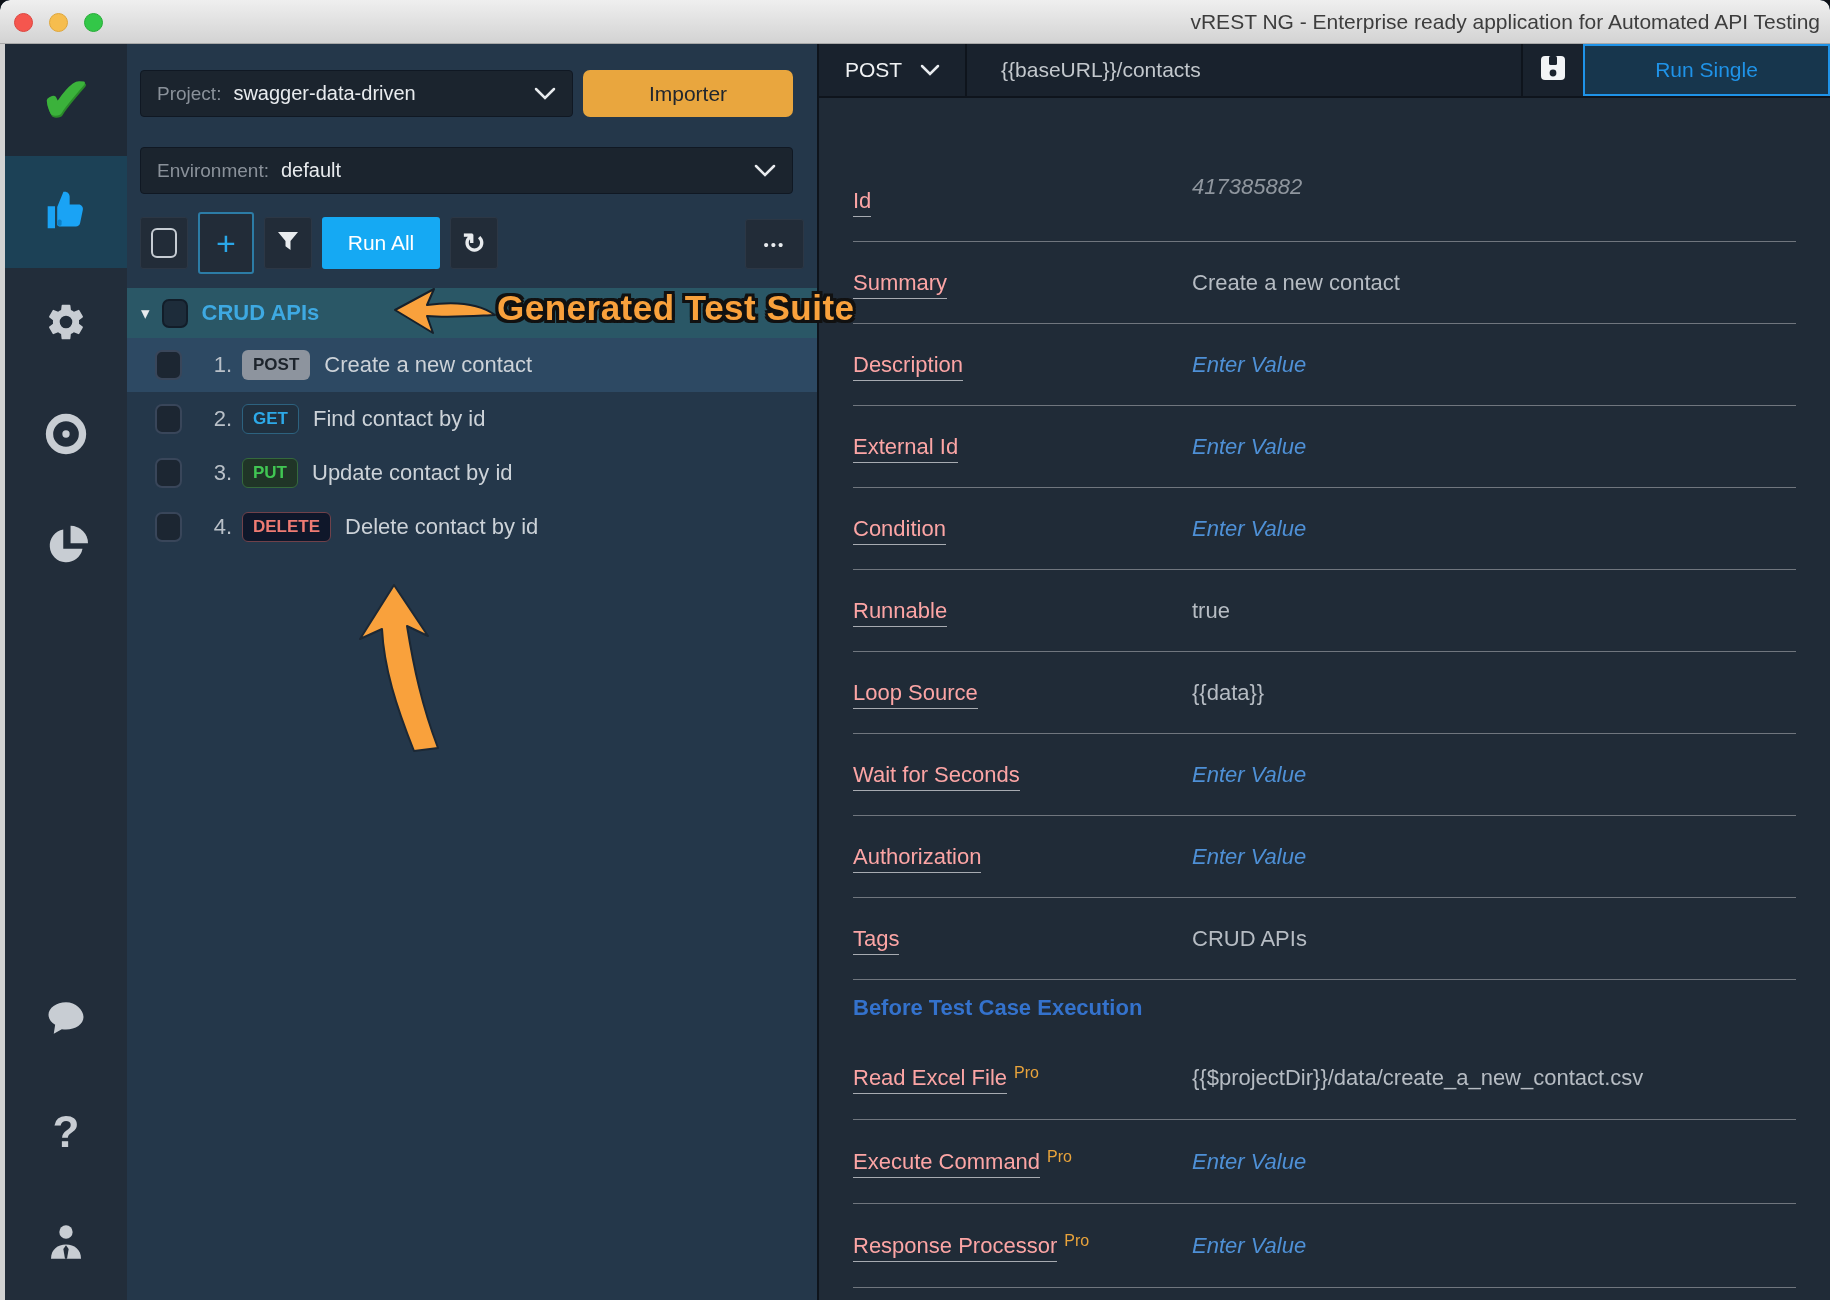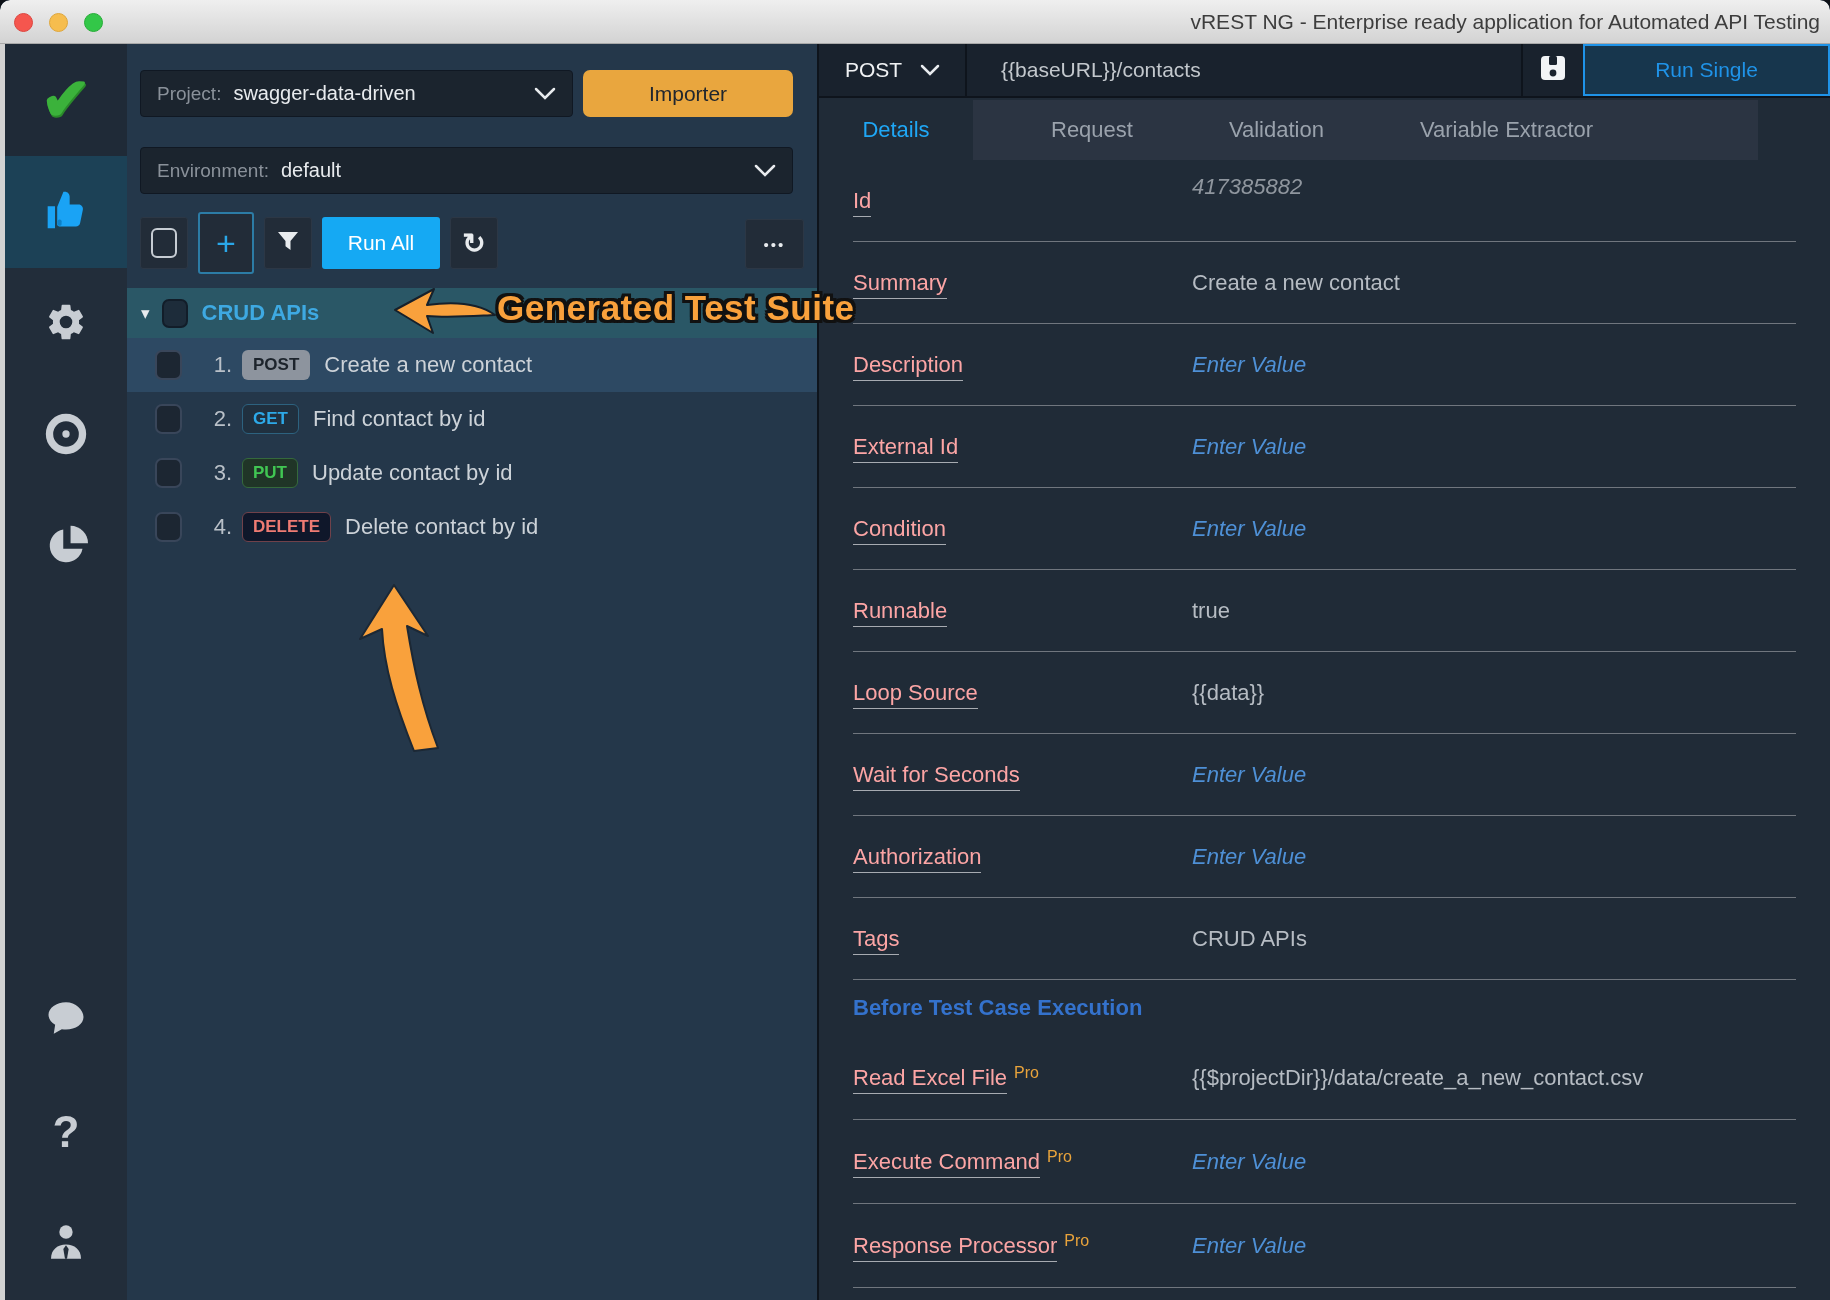--- a/index.html
+++ b/index.html
@@ -280,30 +280,20 @@
               <rect x="10" y="2" width="8" height="9" rx="1.5" fill="#19222d"></rect>
               <circle cx="14" cy="19" r="3.4" fill="#19222d"></circle>
             </svg>
         </span>
       </div>
       <div class="run-single">
         <span>Run Single</span>
       </div>
     </div>
 
-    <div class="tab-bar">
-      <div class="tab-details">
-        <span>Details</span>
-      </div>
-      <div class="tab-strip">
-        <span class="tab-item">Request</span>
-        <span class="tab-item">Validation</span>
-        <span class="tab-item">Variable Extractor</span>
-      </div>
-    </div>
 
     <div class="fields">
 
       <div class="field-row">
         <div class="field-label-col"><span class="field-label">Id</span></div>
         <div class="field-value idval">417385882</div>
       </div>
 
       <div class="field-row">
         <div class="field-label-col"><span class="field-label">Summary</span></div>

